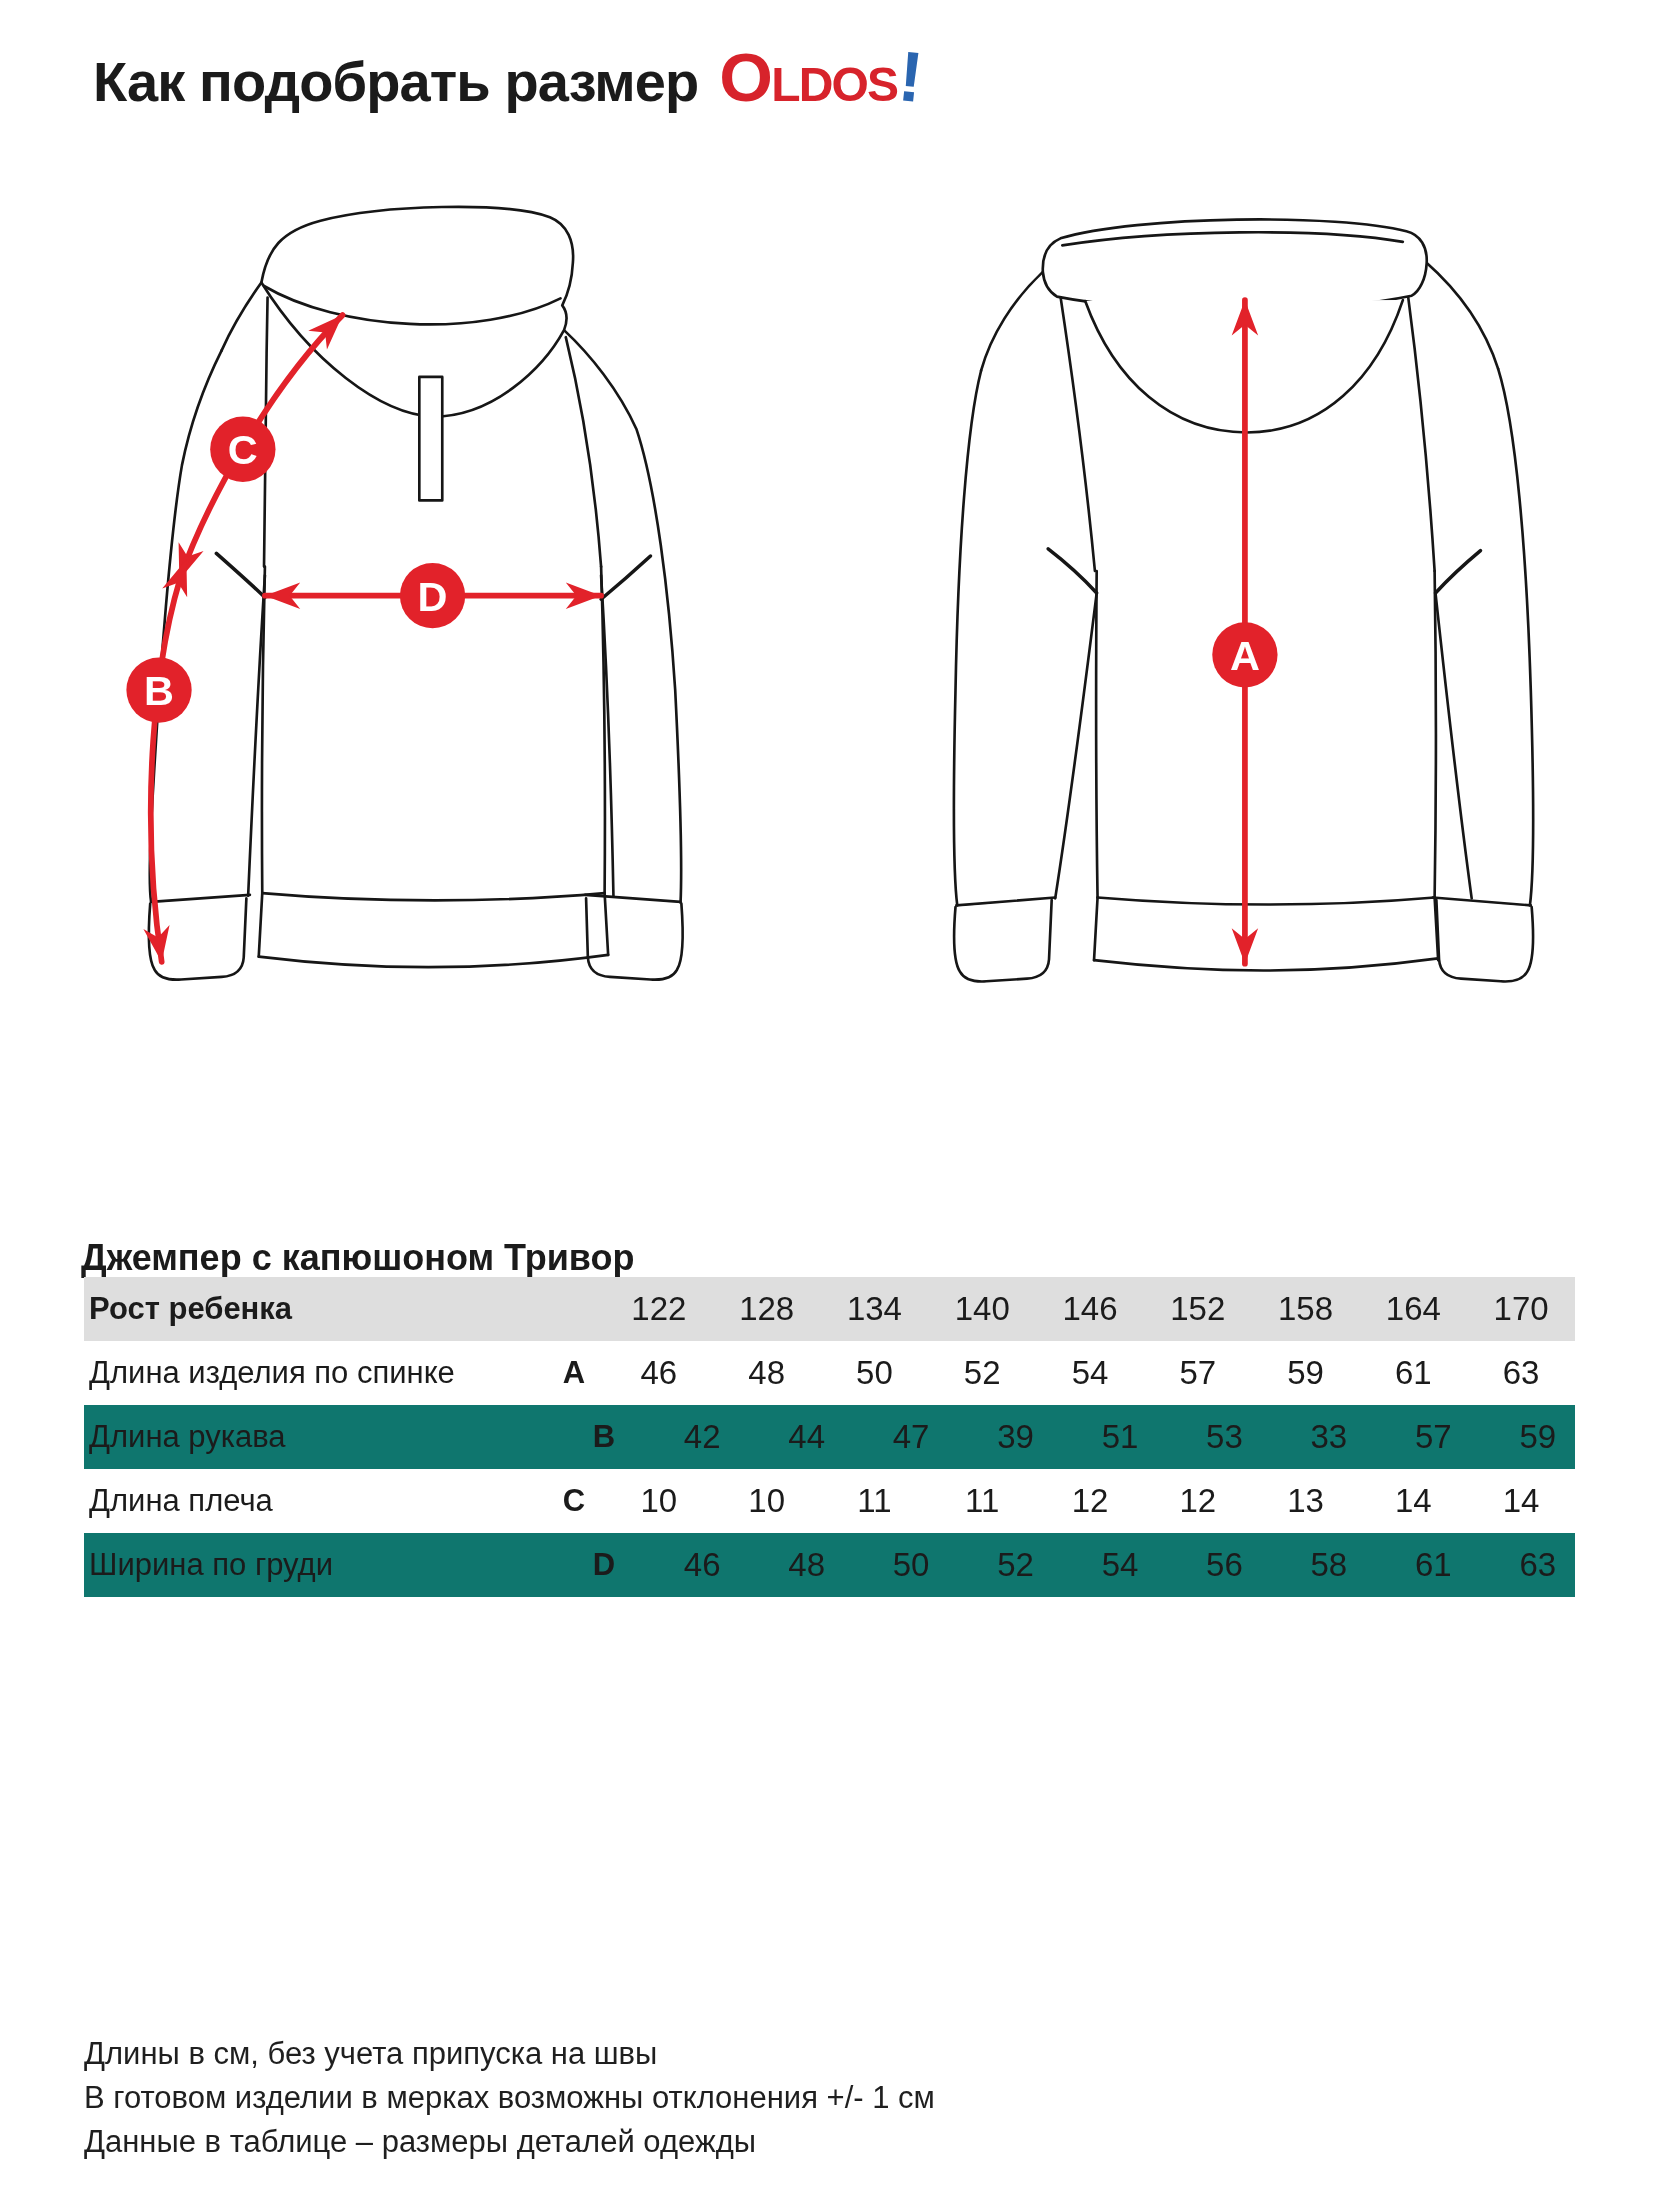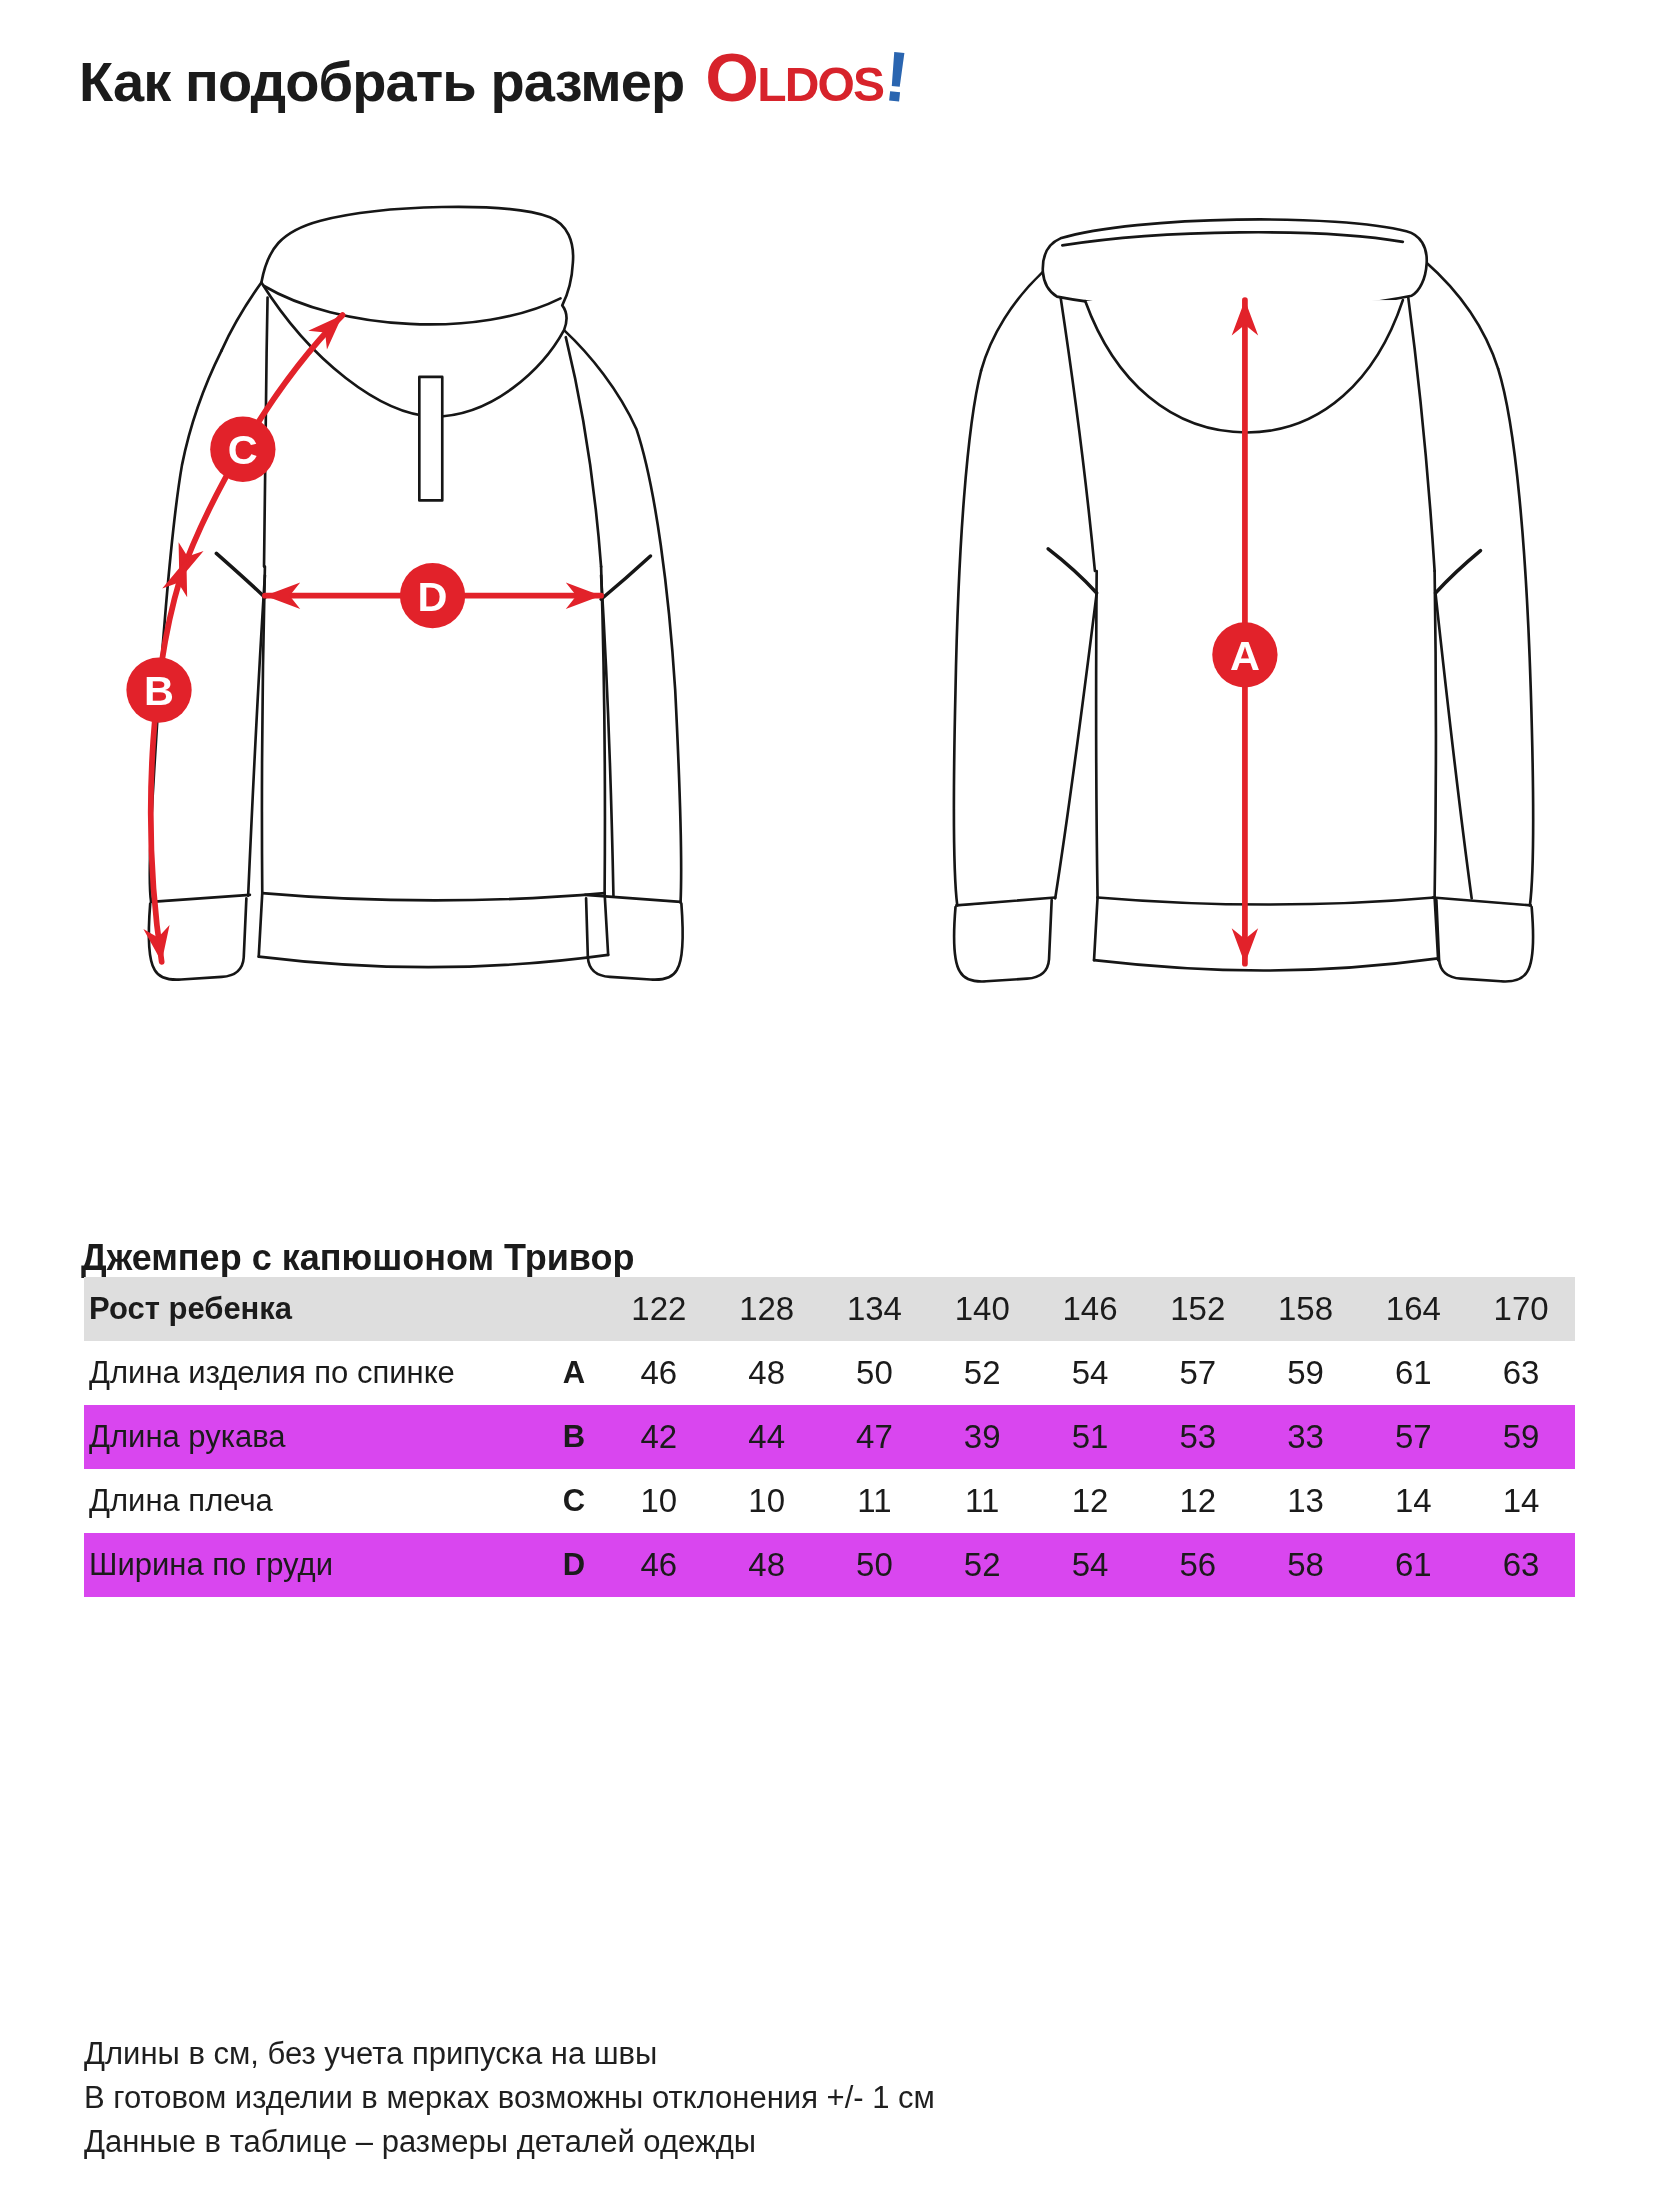--- a/index.html
+++ b/index.html
@@ -1,21 +1,21 @@
 <!DOCTYPE html>
 <html style="font-size:14px"><head>
 <meta charset="utf-8">
 <style>
   html,body{margin:0;padding:0;background:#fff;}
   #page{position:relative;width:1654px;height:2206px;background:#fff;overflow:hidden;
         font-family:"Liberation Sans",sans-serif;color:#1b1b1b;}
 
   
   #hdr{position:absolute;left:79px;top:41px;display:flex;align-items:baseline;gap:21px;}
-  #title{font-size:56px;font-weight:700;letter-spacing:-0.9px;white-space:nowrap;}
+  #title{font-size:56px;font-weight:700;letter-spacing:-0.9px;white-space:nowrap;margin-left:14px;}
   #brand{display:flex;align-items:baseline;letter-spacing:-1.8px;font-weight:700;line-height:1;}
   #brand .bl{color:#D7232B;}
   #brand .bl.b0{font-size:69px;}
   #brand .bl.b1,#brand .bl.b2,#brand .bl.b3,#brand .bl.b4{font-size:48px;}
   #brand .bang{color:#2A65B0;font-size:71px;transform:rotate(6deg);margin-left:1.8px;}
 
   
   .fig{position:absolute;top:196px;}
   #fig-front{left:91px;}
   #fig-back{left:951px;}
@@ -28,21 +28,21 @@
 
   
   #product-title{position:absolute;left:81px;top:1237px;font-size:36px;font-weight:700;}
   #size-table{position:absolute;left:84px;top:1277px;width:1491px;font-size:33px;}
   .trow{display:grid;grid-template-columns:459px 62px repeat(9,1fr);align-items:center;height:64px;}
   .trow .lbl{padding-left:5px;font-size:31px;text-align:left;}
   .trow .ltr{text-align:center;font-weight:700;font-size:31px;}
   .trow .val{text-align:center;}
   .trow.head{background:#DEDEDE;}
   .trow.head .lbl{font-weight:700;}
-  .trow.r1,.trow.r3{background:#d946ef;}
+  .trow.r1,.trow.r3{background:#0f766e;gap:30px;}
 
   
   #foot{position:absolute;left:84px;top:2032px;font-size:31px;line-height:1.42;color:#1f1f1f;}
 </style>
 </head>
 <body>
 
 <div id="page">
 
   <div id="hdr">

